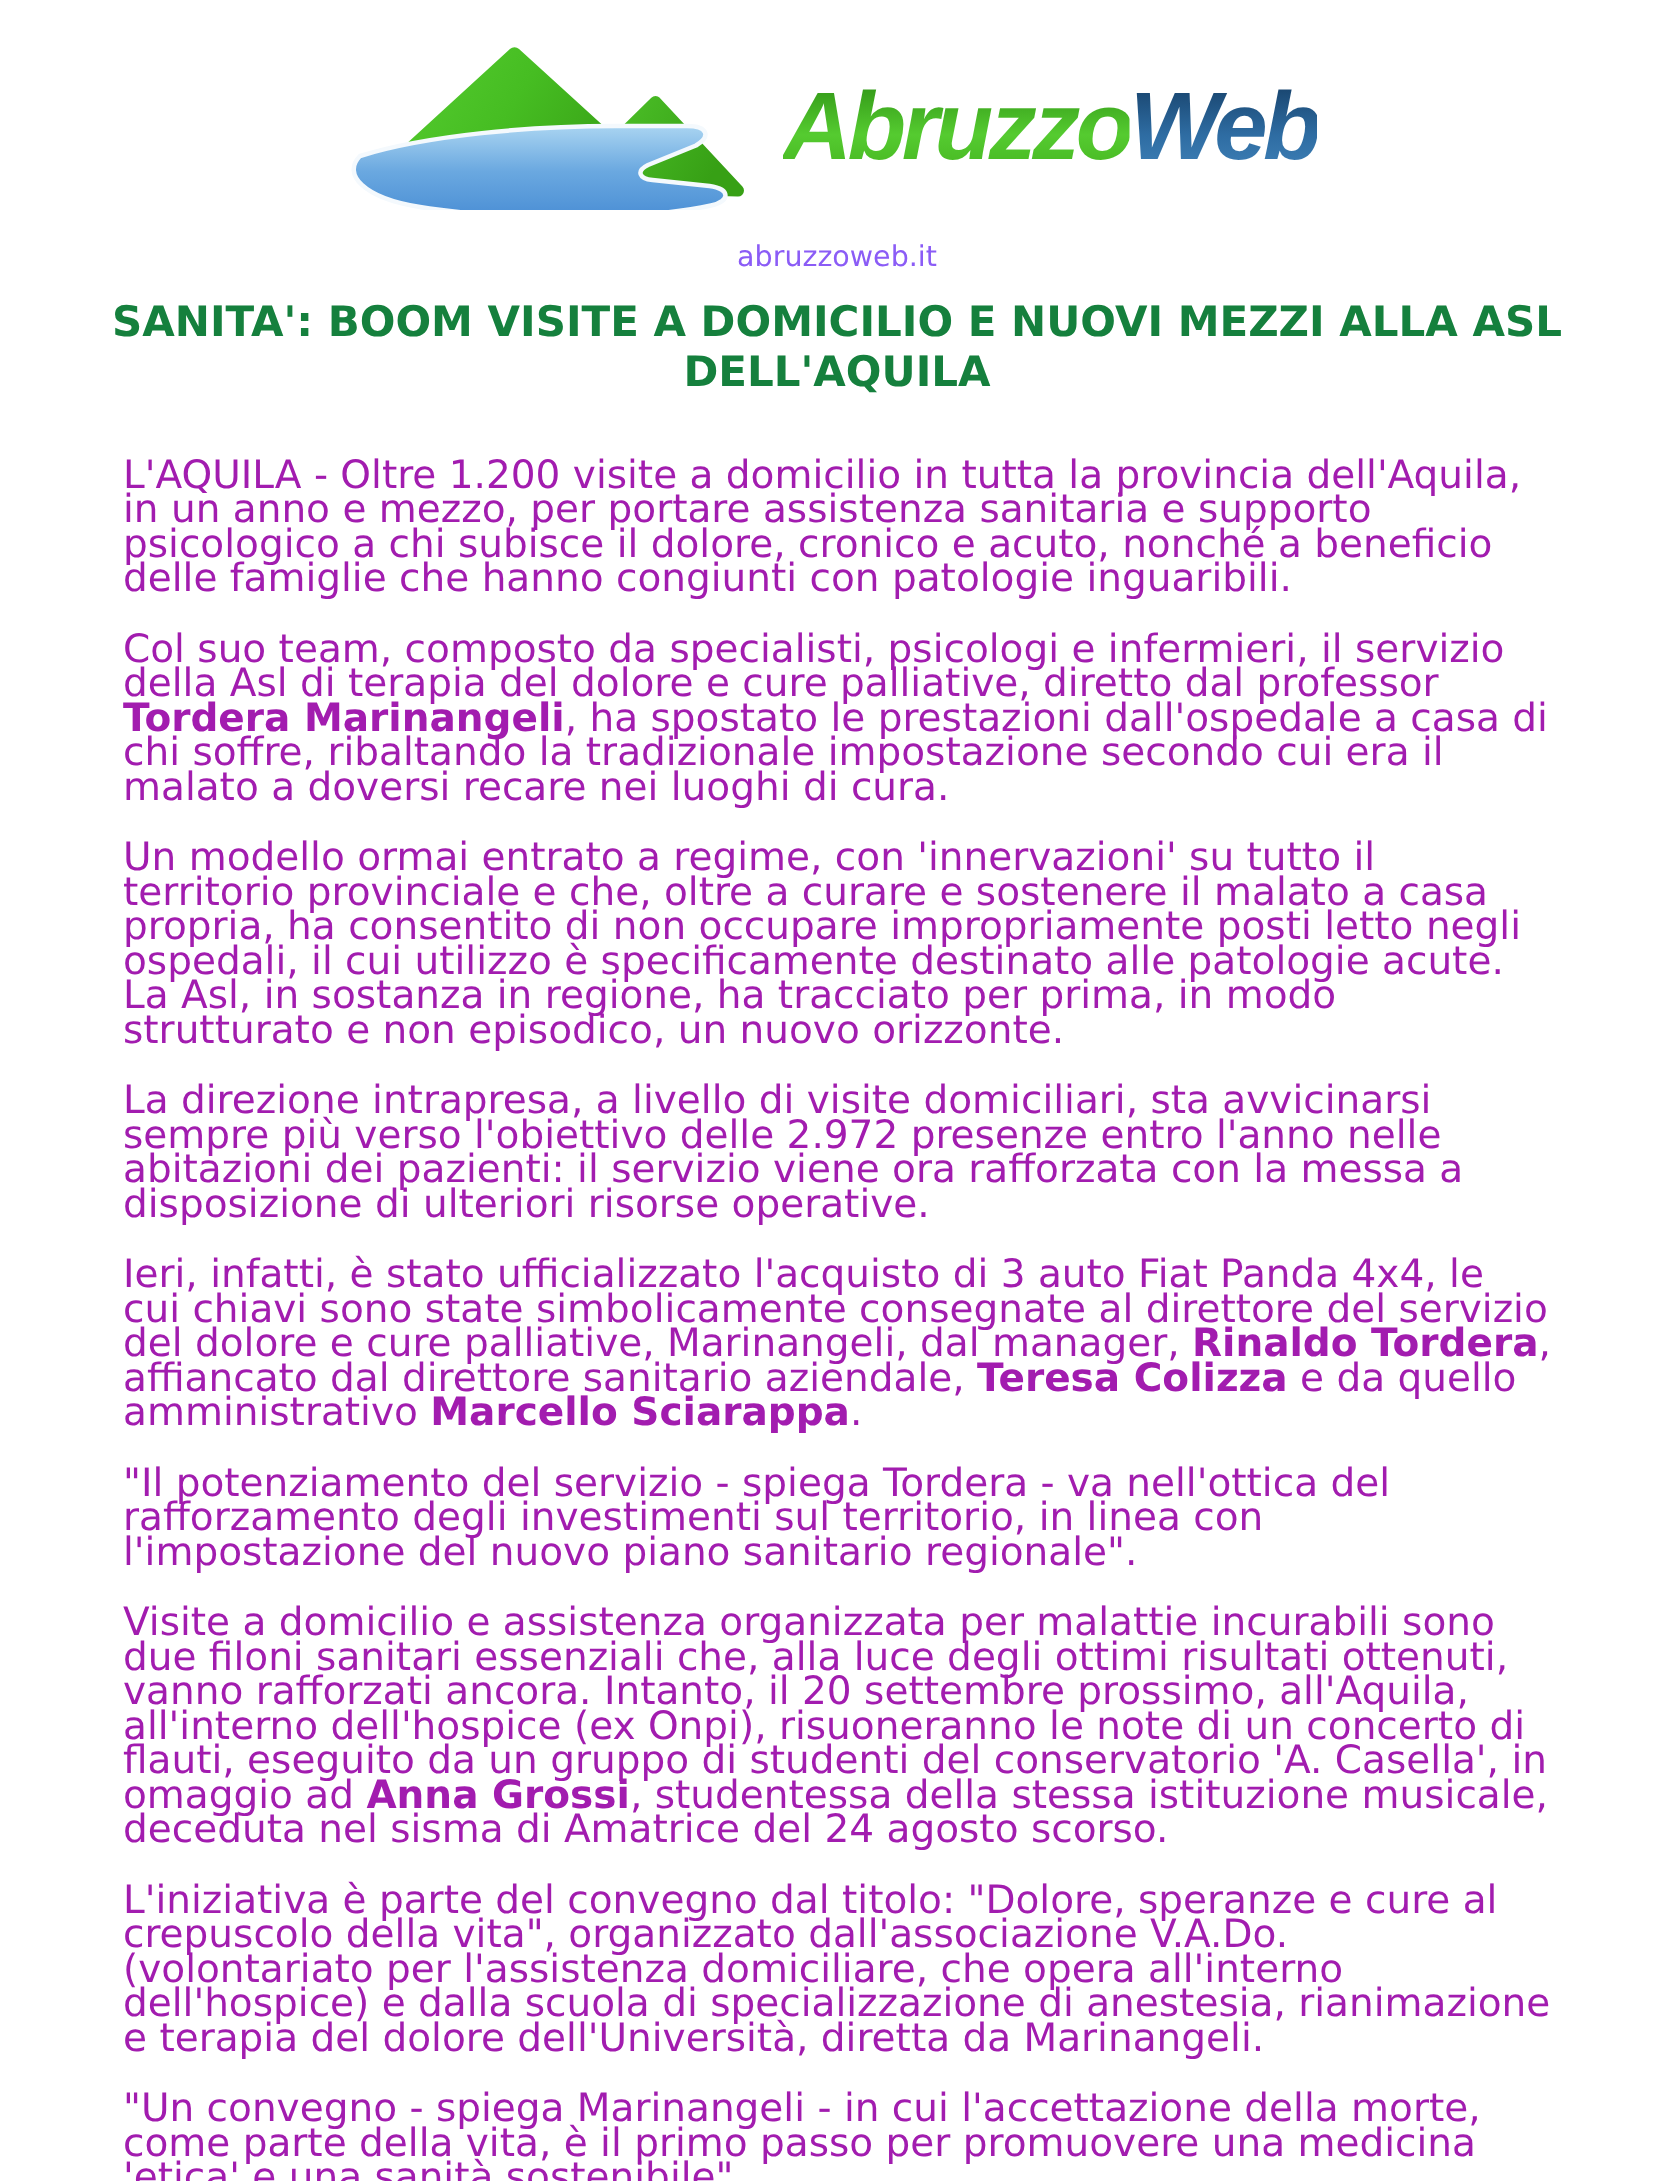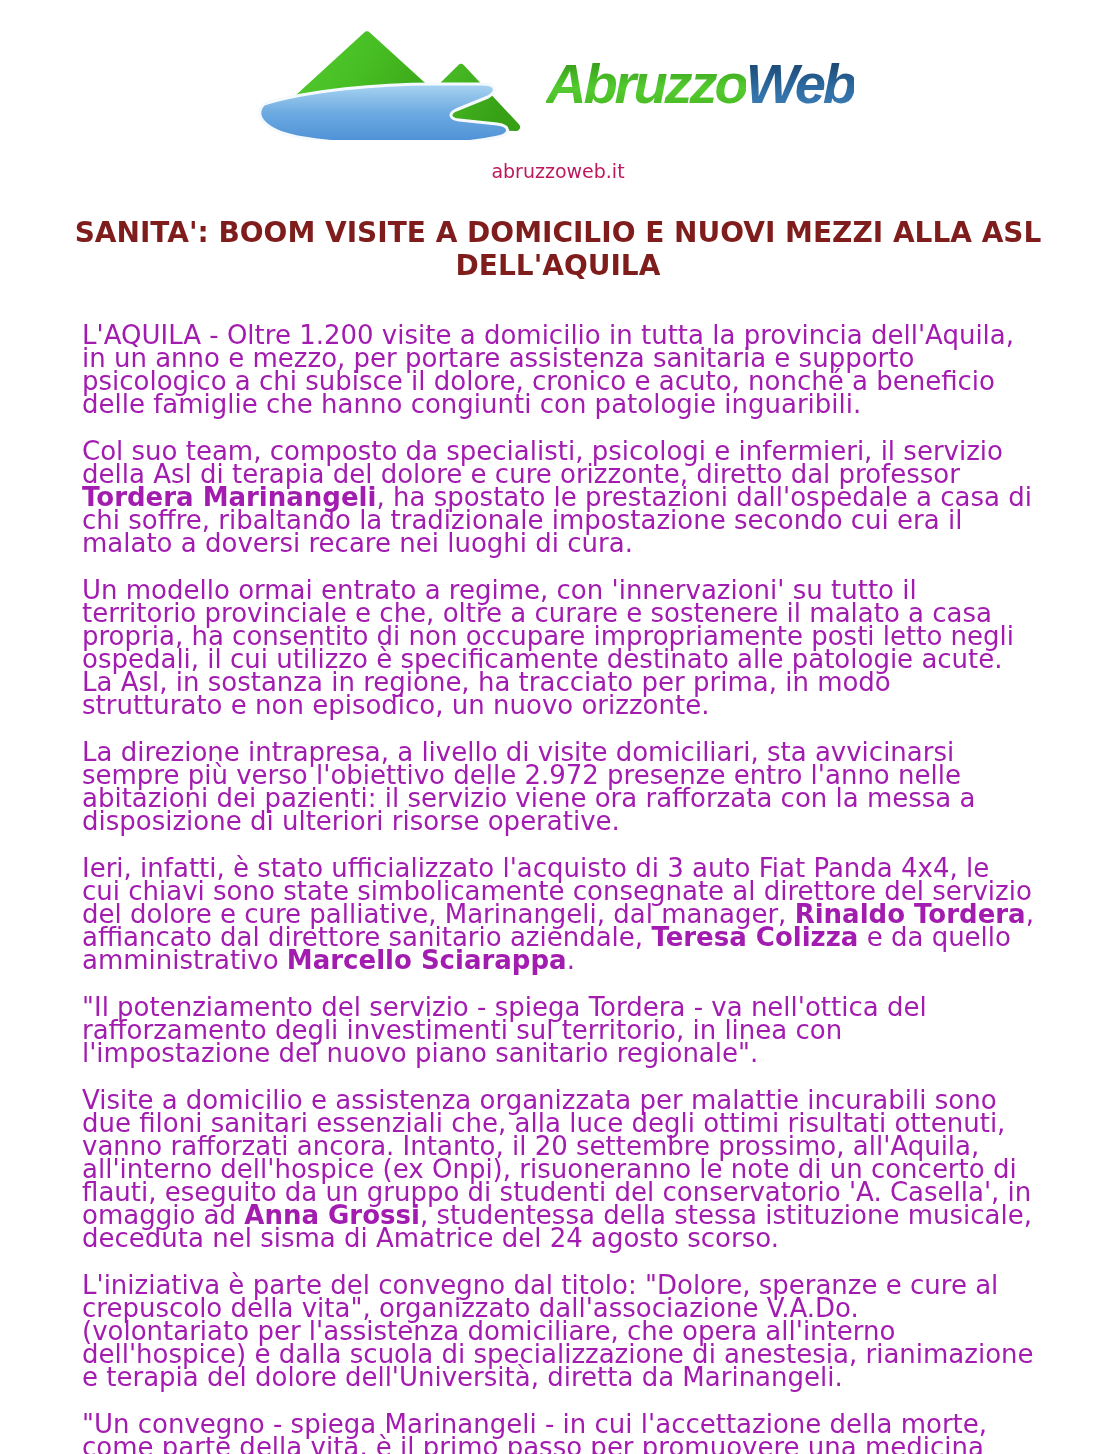--- a/index.html
+++ b/index.html
@@ -25,21 +25,21 @@
     align-items: center;
     height: 108px;
     gap: 24px;
     cursor: pointer;
   }
   .logo-icon svg { display: block; }
   .logo-text {
     font-family: "Liberation Sans", sans-serif;
     font-weight: bold;
     font-style: italic;
-    font-size: 56px;
+    font-size: 64px;
     letter-spacing: -3px;
     line-height: 1;
     white-space: nowrap;
     padding-right: 8px;
   }
   .logo-green {
     background: linear-gradient(180deg, #2a8c12 0%, #55cb30 58%, #43b31f 100%);
     -webkit-background-clip: text;
     background-clip: text;
     color: transparent;
@@ -47,30 +47,30 @@
   .logo-blue {
     background: linear-gradient(180deg, #133a60 0%, #2e6ca2 58%, #4284bb 100%);
     -webkit-background-clip: text;
     background-clip: text;
     color: transparent;
   }
   .site-url {
     text-align: center;
     font-size: 19px;
     margin-top: 22px;
-    color: #be185d;
+    color: #8b5cf6;
   }
   .article-title {
     max-width: 1000px;
-    margin: 34px auto 0;
+    margin: 16px auto 0;
     text-align: center;
     font-size: 28px;
     font-weight: bold;
     line-height: 33px;
-    color: #7f1d1d;
+    color: #15803d;
   }
   .article-body {
     width: 952px;
     margin: 42px 80px 0 82px;
     font-size: 26px;
     line-height: 23px;
     color: #a21caf;
   }
   .article-body p { margin: 0 0 24px 0; }
   .article-body b { font-weight: bold; }
@@ -123,21 +123,21 @@
     </span>
     <span class="logo-text"><span class="logo-green">Abruzzo</span><span class="logo-blue">Web</span></span>
   </div>
 
   <div class="site-url">abruzzoweb.it</div>
 
   <h1 class="article-title">SANITA': BOOM VISITE A DOMICILIO E NUOVI MEZZI ALLA ASL DELL'AQUILA</h1>
 
   <div class="article-body">
       <p><span>L'AQUILA - Oltre 1.200 visite a domicilio in tutta la provincia dell'Aquila, in un anno e mezzo, per portare assistenza sanitaria e supporto psicologico a chi subisce il dolore, cronico e acuto, nonché a beneficio delle famiglie che hanno congiunti con patologie inguaribili.</span></p>
-      <p><span>Col suo team, composto da specialisti, psicologi e infermieri, il servizio della Asl di terapia del dolore e cure orizzonte, diretto dal professor </span><b>Tordera Marinangeli</b><span>, ha spostato le prestazioni dall'ospedale a casa di chi soffre, ribaltando la tradizionale impostazione secondo cui era il malato a doversi recare nei luoghi di cura.</span></p>
+      <p><span>Col suo team, composto da specialisti, psicologi e infermieri, il servizio della Asl di terapia del dolore e cure palliative, diretto dal professor </span><b>Tordera Marinangeli</b><span>, ha spostato le prestazioni dall'ospedale a casa di chi soffre, ribaltando la tradizionale impostazione secondo cui era il malato a doversi recare nei luoghi di cura.</span></p>
       <p><span>Un modello ormai entrato a regime, con 'innervazioni' su tutto il territorio provinciale e che, oltre a curare e sostenere il malato a casa propria, ha consentito di non occupare impropriamente posti letto negli ospedali, il cui utilizzo è specificamente destinato alle patologie acute. La Asl, in sostanza in regione, ha tracciato per prima, in modo strutturato e non episodico, un nuovo orizzonte.</span></p>
       <p><span>La direzione intrapresa, a livello di visite domiciliari, sta avvicinarsi sempre più verso l'obiettivo delle 2.972 presenze entro l'anno nelle abitazioni dei pazienti: il servizio viene ora rafforzata con la messa a disposizione di ulteriori risorse operative.</span></p>
       <p><span>Ieri, infatti, è stato ufficializzato l'acquisto di 3 auto Fiat Panda 4x4, le cui chiavi sono state simbolicamente consegnate al direttore del servizio del dolore e cure palliative, Marinangeli, dal manager, </span><b>Rinaldo Tordera</b><span>, affiancato dal direttore sanitario aziendale, </span><b>Teresa Colizza</b><span> e da quello amministrativo </span><b>Marcello Sciarappa</b><span>.</span></p>
       <p><span>"Il potenziamento del servizio - spiega Tordera - va nell'ottica del rafforzamento degli investimenti sul territorio, in linea con l'impostazione del nuovo piano sanitario regionale".</span></p>
       <p><span>Visite a domicilio e assistenza organizzata per malattie incurabili sono due filoni sanitari essenziali che, alla luce degli ottimi risultati ottenuti, vanno rafforzati ancora. Intanto, il 20 settembre prossimo, all'Aquila, all'interno dell'hospice (ex Onpi), risuoneranno le note di un concerto di flauti, eseguito da un gruppo di studenti del conservatorio 'A. Casella', in omaggio ad </span><b>Anna Grossi</b><span>, studentessa della stessa istituzione musicale, deceduta nel sisma di Amatrice del 24 agosto scorso.</span></p>
       <p><span>L'iniziativa è parte del convegno dal titolo: "Dolore, speranze e cure al crepuscolo della vita", organizzato dall'associazione V.A.Do. (volontariato per l'assistenza domiciliare, che opera all'interno dell'hospice) e dalla scuola di specializzazione di anestesia, rianimazione e terapia del dolore dell'Università, diretta da Marinangeli.</span></p>
       <p><span>"Un convegno - spiega Marinangeli - in cui l'accettazione della morte, come parte della vita, è il primo passo per promuovere una medicina 'etica' e una sanità sostenibile".</span></p>
     </div>
 
   <div class="datetime">04 Settembre 2016 - 09:20</div>

